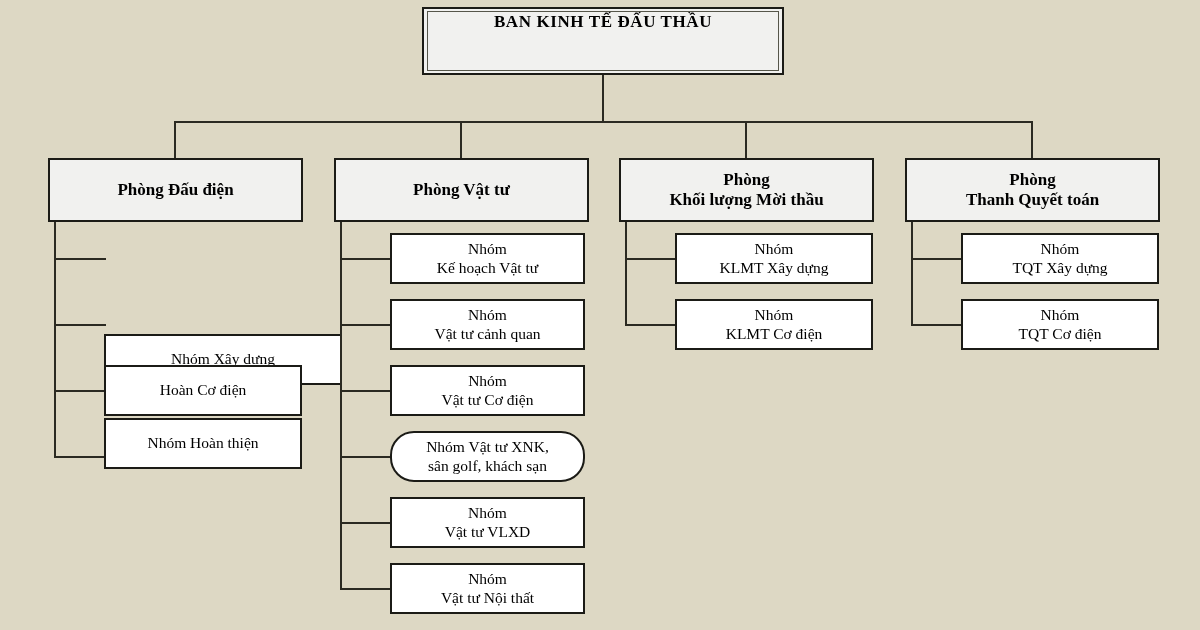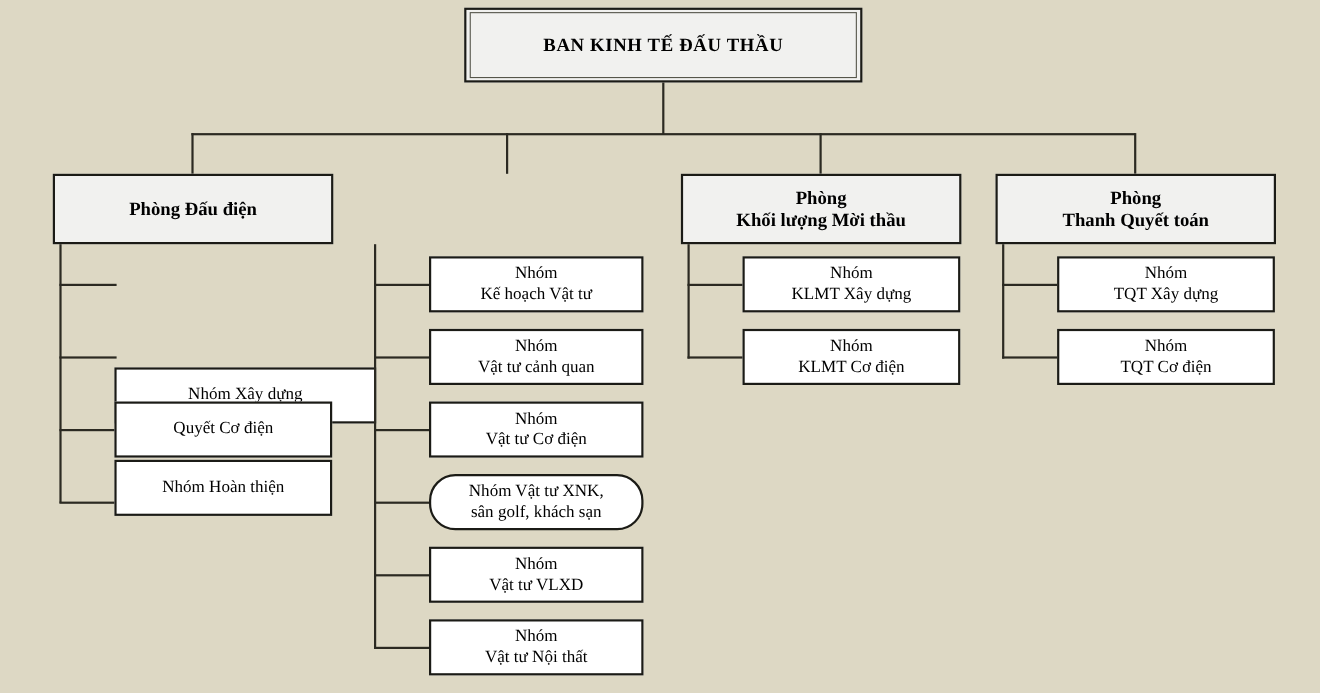--- a/index.html
+++ b/index.html
@@ -42,21 +42,20 @@
   .node-root {
     background: #f1f1ef;
     border: 2px solid #1b1b16;
     padding: 3px;
   }
   .node-root .root-inner {
     width: 100%;
     height: 100%;
     border: 1px solid #56564a;
     display: flex;
-    align-items: center;
     justify-content: center;
     background: #f1f1ef;
   }
   .root-label {
     font-weight: bold;
     font-size: 17px;
     letter-spacing: 0.6px;
   }
 
   .node-dept {
@@ -106,26 +105,29 @@
   <div class="conn v" style="left:54px; top:222px; height:235px;"></div>
   <div class="conn h" style="left:54px; top:258px; width:52px;"></div>
   <div class="conn h" style="left:54px; top:324px; width:52px;"></div>
   <div class="conn h" style="left:54px; top:390px; width:52px;"></div>
   <div class="conn h" style="left:54px; top:456px; width:52px;"></div>
 
   <div class="node node-leaf" style="left:104px; top:299px; width:238px; height:51px;margin-top:35px;">
     <span class="lbl">Nhóm Xây dựng</span>
   </div>
   <div class="node node-leaf" style="left:104px; top:365px; width:198px; height:51px;">
-    <span class="lbl">Quyết Cơ điện</span>
+    <span class="lbl">Hoàn Cơ điện</span>
   </div>
   <div class="node node-leaf" style="left:104px; top:418px; width:198px; height:51px;">
     <span class="lbl">Nhóm Hoàn thiện</span>
   </div>
 
+  <div class="node node-dept" style="left:334px; top:158px; width:255px; height:64px;">
+    <span class="lbl">Phòng Vật tư</span>
+  </div>
   <div class="conn v" style="left:340px; top:222px; height:368px;"></div>
   <div class="conn h" style="left:340px; top:258px; width:52px;"></div>
   <div class="conn h" style="left:340px; top:324px; width:52px;"></div>
   <div class="conn h" style="left:340px; top:390px; width:52px;"></div>
   <div class="conn h" style="left:340px; top:456px; width:52px;"></div>
   <div class="conn h" style="left:340px; top:522px; width:52px;"></div>
   <div class="conn h" style="left:340px; top:588px; width:52px;"></div>
 
   <div class="node node-leaf" style="left:390px; top:233px; width:195px; height:51px;">
     <span class="lbl">Nhóm

